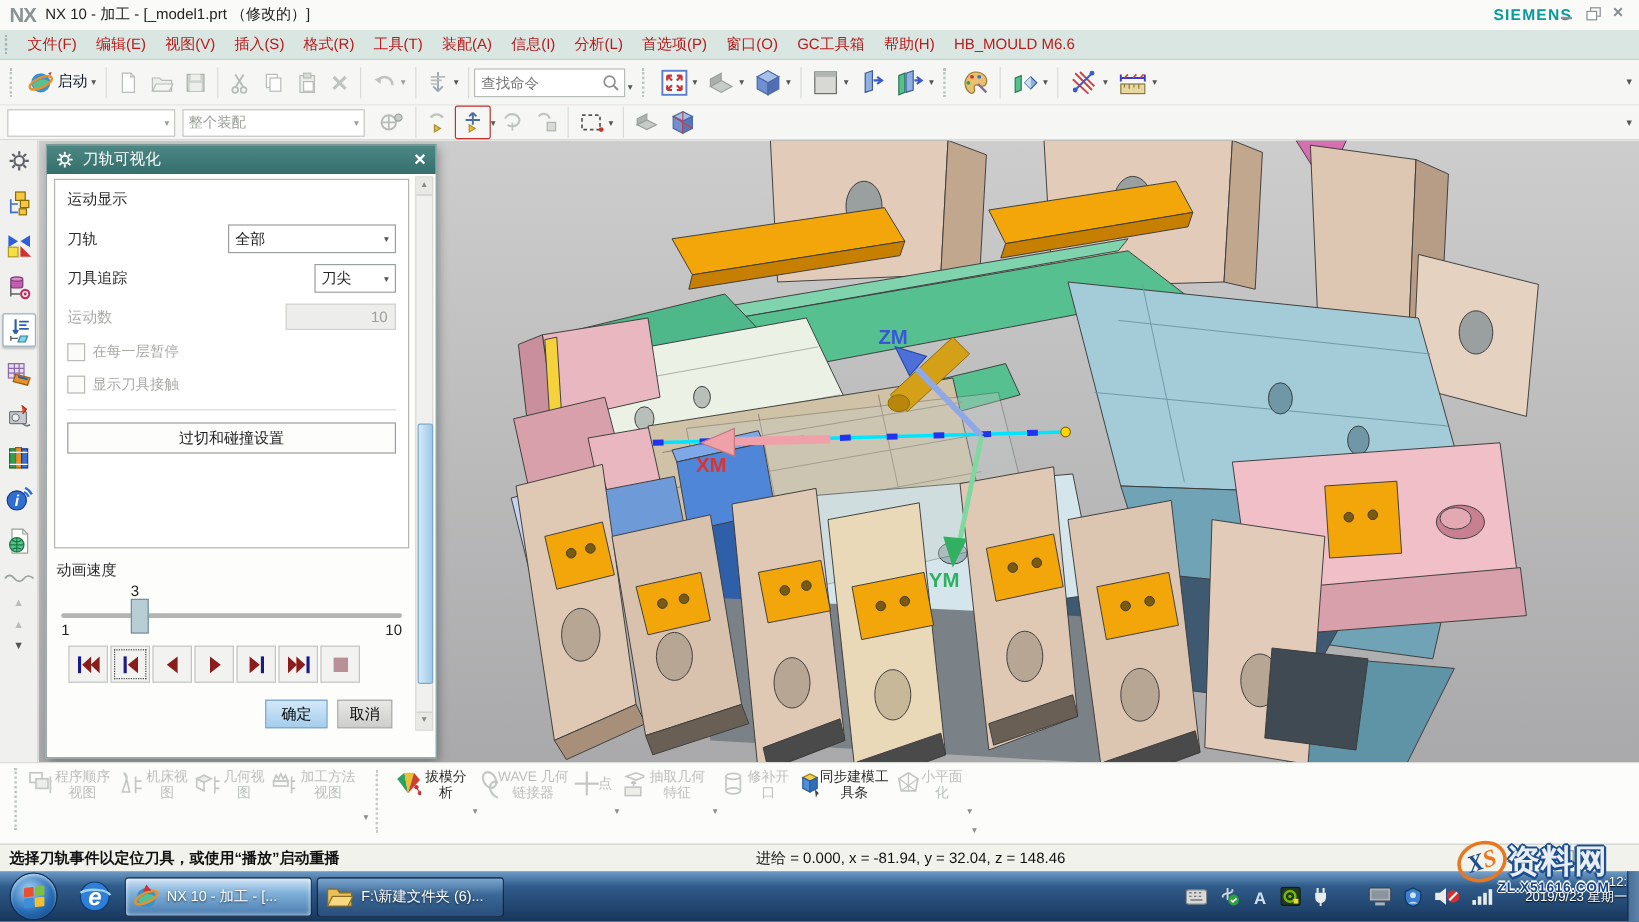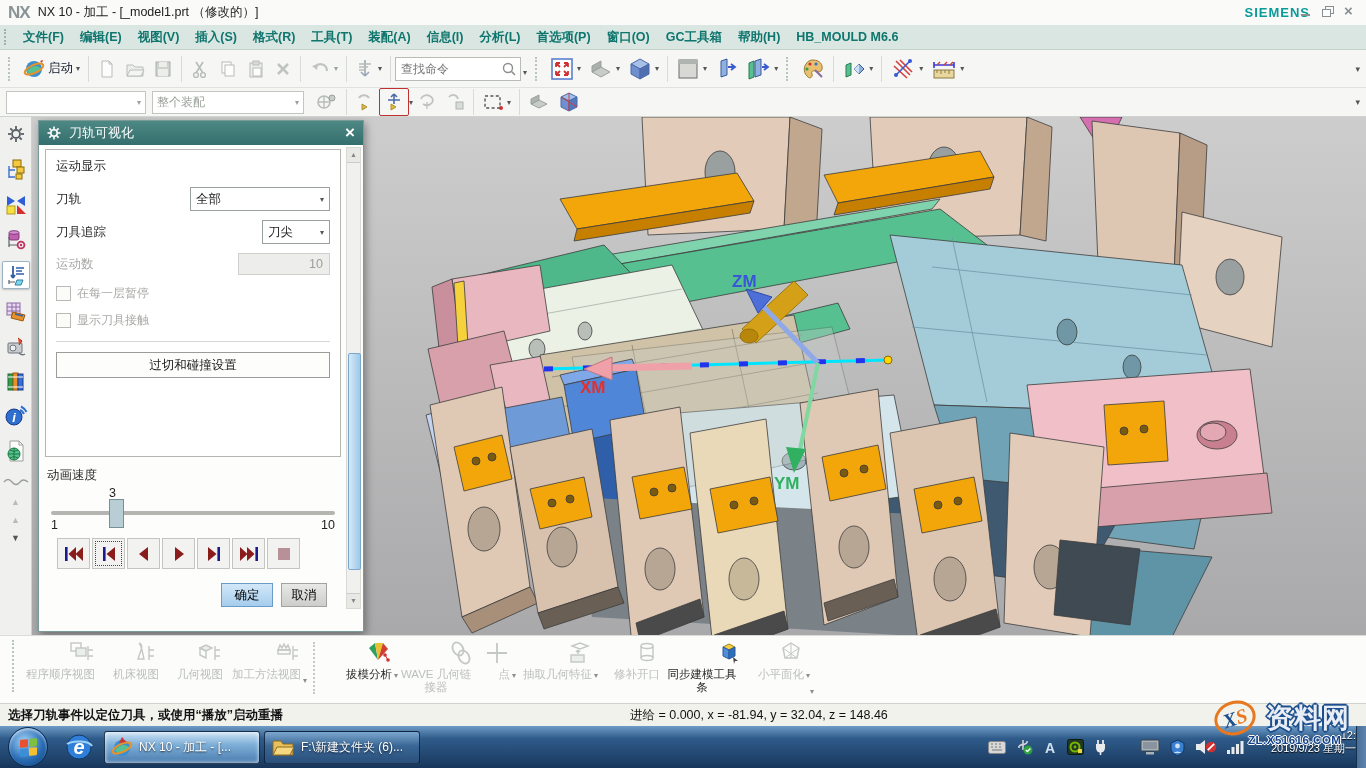--- a/index.html
+++ b/index.html
@@ -13,21 +13,21 @@
   .siemens{margin-left:auto;color:#089b9b;font-weight:bold;letter-spacing:1px;font-size:13px;margin-right:56px;}
   .winctl{display:flex;gap:10px;position:absolute;right:10px;top:6px;align-items:center;}
   .wc{width:12px;height:11px;position:relative;cursor:pointer;}
   .wc-min::after{content:"";position:absolute;left:1px;bottom:1px;width:9px;height:0;border-bottom:2px solid #8a8f94;}
   .wc-res::after{content:"";position:absolute;left:0;bottom:0;width:7px;height:6px;border:1.5px solid #8a8f94;background:#fff;}
   .wc-res::before{content:"";position:absolute;left:3px;top:0px;width:7px;height:6px;border:1.5px solid #8a8f94;}
   .wc-close{color:#8a8f94;font-size:15px;line-height:10px;font-weight:bold;}
   
   .menubar{position:absolute;left:0;top:25px;width:100%;height:25px;background:#d9e6e2;border-bottom:1px solid #c2d2cd;display:flex;align-items:center;padding-left:4px;box-sizing:border-box;}
   .menu-grip{width:5px;height:16px;border-left:2px dotted #9fb3ae;margin-right:4px;}
-  .menu-item{padding:3px 8px;color:#0f766e;font-size:12.5px;cursor:pointer;white-space:nowrap;font-weight:bold;}
+  .menu-item{padding:3px 8px;color:#b91c1c;font-size:12.5px;cursor:pointer;white-space:nowrap;}
   .menubar .winctl{top:32px;}
   
   .tb1{position:absolute;left:0;top:50px;width:100%;height:38px;background:#f6f7f4;border-bottom:1px solid #e0e2dd;display:flex;align-items:center;padding-left:4px;box-sizing:border-box;}
   .tb2{position:absolute;left:0;top:88px;width:100%;height:29px;background:#f6f7f4;border-bottom:1px solid #cfd4cf;display:flex;align-items:center;padding-left:6px;box-sizing:border-box;}
   .grip{width:5px;height:24px;border-left:2px dotted #b9c4bf;margin:0 4px;}
   .sep{width:1px;height:26px;background:#d8dcd6;margin:0 4px;}
   .tbtn{display:flex;align-items:center;gap:3px;padding:3px 4px;border-radius:2px;cursor:pointer;}
   .caret{font-size:8px;color:#555;}
   .caret-dim{font-size:8px;color:#9aa09a;}
   .start-label{font-size:12.5px;color:#0f172a;}
@@ -76,21 +76,21 @@
   .s-max{position:absolute;right:0;top:32px;font-size:12.5px;}
   .playrow{display:flex;gap:2px;margin:6px 0 0 12px;}
   .pbtn{width:31px;height:29px;background:#f2f2f0;border:1px solid #c4c4c0;display:flex;align-items:center;justify-content:center;cursor:pointer;}
   .pbtn.focus{outline:1px dotted #444;outline-offset:-4px;}
   .pbtn.dim{cursor:default;}
   .dlg-foot{display:flex;justify-content:flex-end;gap:8px;margin-top:14px;padding-right:14px;}
   .okbtn{width:52px;height:24px;background:linear-gradient(#d3e8f8,#a5cdec);border:1px solid #6a9ac8;font-size:12.5px;cursor:pointer;font-family:inherit;}
   .cancelbtn{width:46px;height:24px;background:linear-gradient(#e8e8e6,#cdcdca);border:1px solid #a2a2a0;font-size:12.5px;cursor:pointer;font-family:inherit;}
   
   .btoolbar{position:absolute;left:0;top:635px;width:100%;height:68px;background:#fcfcfa;border-top:1px solid #dadcd8;display:flex;align-items:flex-start;padding:4px 0 0 8px;box-sizing:border-box;}
-  .bitem{width:72px;display:flex;flex-direction:column;align-items:flex-end;text-align:center;cursor:pointer;margin-right:2px;}
+  .bitem{width:72px;display:flex;flex-direction:row;align-items:center;text-align:center;cursor:pointer;margin-right:2px;}
   .bitem .blabel{font-size:11.5px;line-height:13px;margin-top:2px;}
   .bitem.dim .blabel{color:#bcc0ba;}
   .bitem.on .blabel{color:#2a2a2a;}
   .bsep{width:5px;height:52px;border-left:2px dotted #c4cac4;margin:2px 8px 0 6px;}
   .bcaret{font-size:8px;color:#8a8f8a;align-self:center;margin-top:18px;cursor:pointer;}
   
   .statusbar{position:absolute;left:0;top:703px;width:100%;height:23px;background:#f2f2ec;border-top:1px solid #cfd2cc;display:flex;align-items:center;}
   .st-msg{font-weight:bold;font-size:12.5px;color:#111;margin-left:8px;white-space:nowrap;}
   .st-read{position:absolute;left:630px;font-weight:normal;font-size:12.5px;color:#111;white-space:nowrap;}
   .st-icon{position:absolute;right:54px;top:4px;cursor:pointer;}
@@ -106,21 +106,21 @@
   .taskbtn.alert{background:linear-gradient(#fde9a8,#f5c052 45%,#e89a2a);box-shadow:0 0 6px rgba(255,200,80,.8);}
   .tray{position:absolute;right:122px;top:0;height:42px;display:flex;align-items:center;gap:9px;}
   .trayicon{cursor:pointer;display:flex;align-items:center;}
   .clock{position:absolute;right:10px;top:3px;text-align:right;color:#fff;font-size:11px;line-height:13px;text-shadow:0 1px 1px #000;}
   .showdesk{position:absolute;right:0;top:0;width:9px;height:42px;background:linear-gradient(90deg,#4a6f97,#5e85ad);border-left:1px solid #15304f;cursor:pointer;}
   
   .watermark{position:absolute;right:2px;bottom:4px;width:150px;height:64px;z-index:50;pointer-events:none;}
   .wm-row{display:flex;align-items:center;}
   .wm-logo{width:42px;height:34px;border:3px solid #e87820;border-radius:50%;transform:rotate(-18deg);display:flex;align-items:center;justify-content:center;font-family:"Liberation Serif","DejaVu Serif",serif;font-style:italic;font-weight:bold;font-size:20px;background:rgba(255,255,255,.08);box-sizing:border-box;}
   .wm-x{color:#1d4f8f;} .wm-s{color:#e87820;}
-  .wm-name{font-size:27px;font-weight:bold;color:#e9eef6;letter-spacing:1px;margin-left:10px;
+  .wm-name{font-size:27px;font-weight:bold;color:#e9eef6;letter-spacing:1px;margin-left:0;
      text-shadow:-2px 0 #1d4f8f,2px 0 #1d4f8f,0 -2px #1d4f8f,0 2px #1d4f8f,-1px -1px #1d4f8f,1px 1px #1d4f8f,1px -1px #1d4f8f,-1px 1px #1d4f8f;}
   .wm-url{font-size:11.5px;font-weight:bold;color:#13418a;margin:-2px 0 0 34px;letter-spacing:.5px;
      text-shadow:-1px 0 #fff,1px 0 #fff,0 -1px #fff,0 1px #fff;}
 </style>
 </head>
 <body>
 
 <div id="app">
 
   <div class="titlebar">

